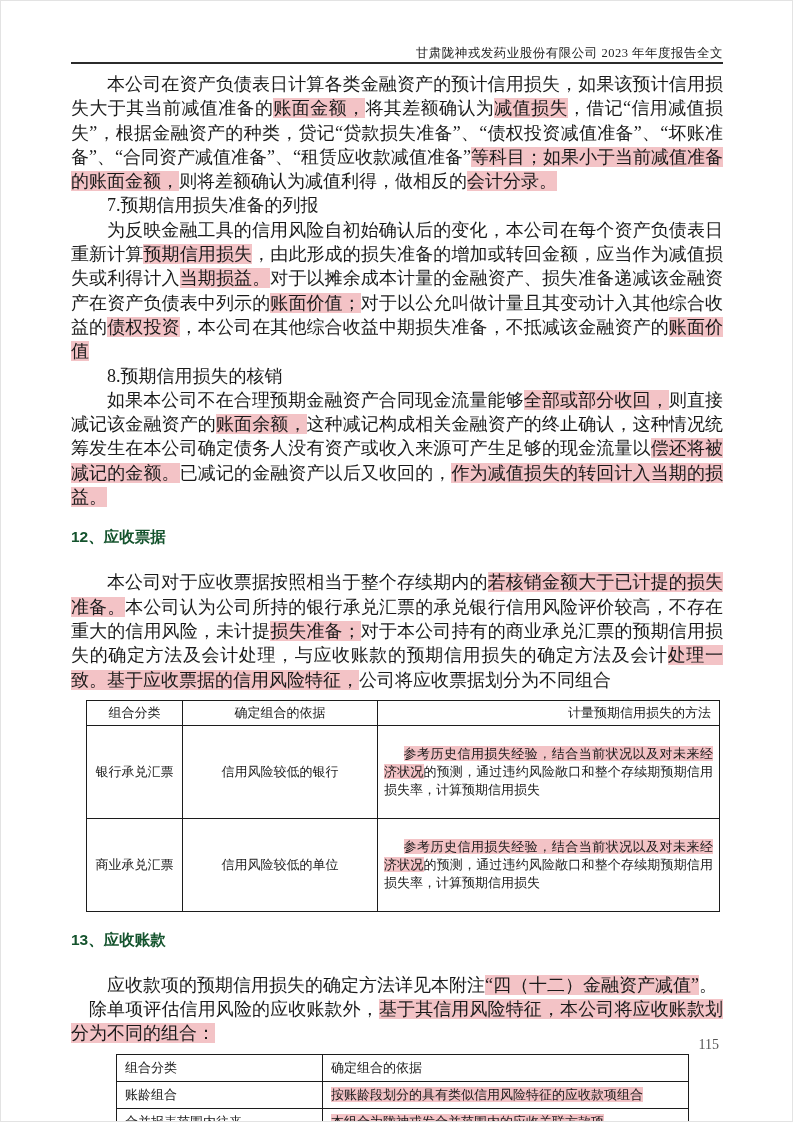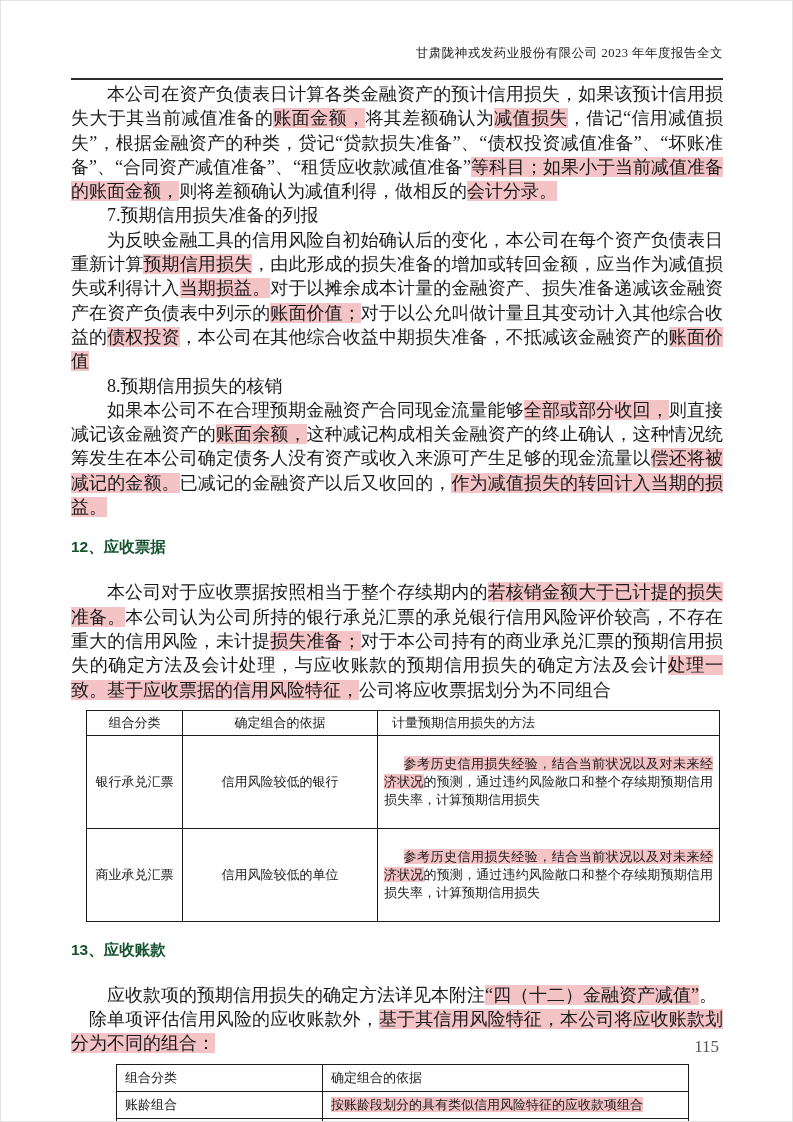--- a/index.html
+++ b/index.html
@@ -12,23 +12,23 @@
     overflow:hidden;
     font-family:"Liberation Serif","DejaVu Serif",serif;
     color:#1a1a1a;
   }
   .content{position:absolute;left:70px;right:69px;top:44px;}
   .hdr{
     text-align:right;
     font-size:12.5px;
     letter-spacing:.5px;
     color:#222;
-    padding-bottom:16px;
+    padding-bottom:0;
     border-bottom:2.5px solid #2b2b2b;
-    margin-bottom:2px;
+    margin-bottom:8px;
   }
   .para{
     margin:0;
     font-size:18px;
     line-height:24.3px;
     text-align:justify;
     text-indent:2em;
   }
   .para.indent1{text-indent:1em;}
   .sec{
@@ -51,31 +51,31 @@
     font-weight:normal;
     line-height:18px;
     word-break:break-all;
   }
   .tbl1{margin:8px 0 0 15px;width:633px;}
   .tbl1 col.c1{width:96px;}
   .tbl1 col.c2{width:195px;}
   .tbl1 col.c3{width:342px;}
   .tbl1 th{height:24px;}
   .tbl1 .cen{text-align:center;}
-  .tbl1 th.lft{text-align:left;padding-left:14px;}
+  .tbl1 th.lft{text-align:right;padding-left:14px;}
   .tbl1 td.method{text-align:justify;text-indent:1.5em;padding:19px 6px;}
   .tbl2{margin:8px 0 0 45px;width:572px;}
   .tbl2 col.c1{width:206px;}
   .tbl2 col.c2{width:366px;}
   .tbl2 th,.tbl2 td{text-align:left;height:26px;padding-left:14px;}
   .page-number{
     position:absolute;
     right:73px;
     top:1036px;
-    font-size:17px;
+    font-size:14px;
     color:#555;
   }
 </style>
 </head>
 <body>
 
 <div class="page">
   <div class="content">
 
     <div class="hdr">甘肃陇神戎发药业股份有限公司 2023 年年度报告全文</div>

